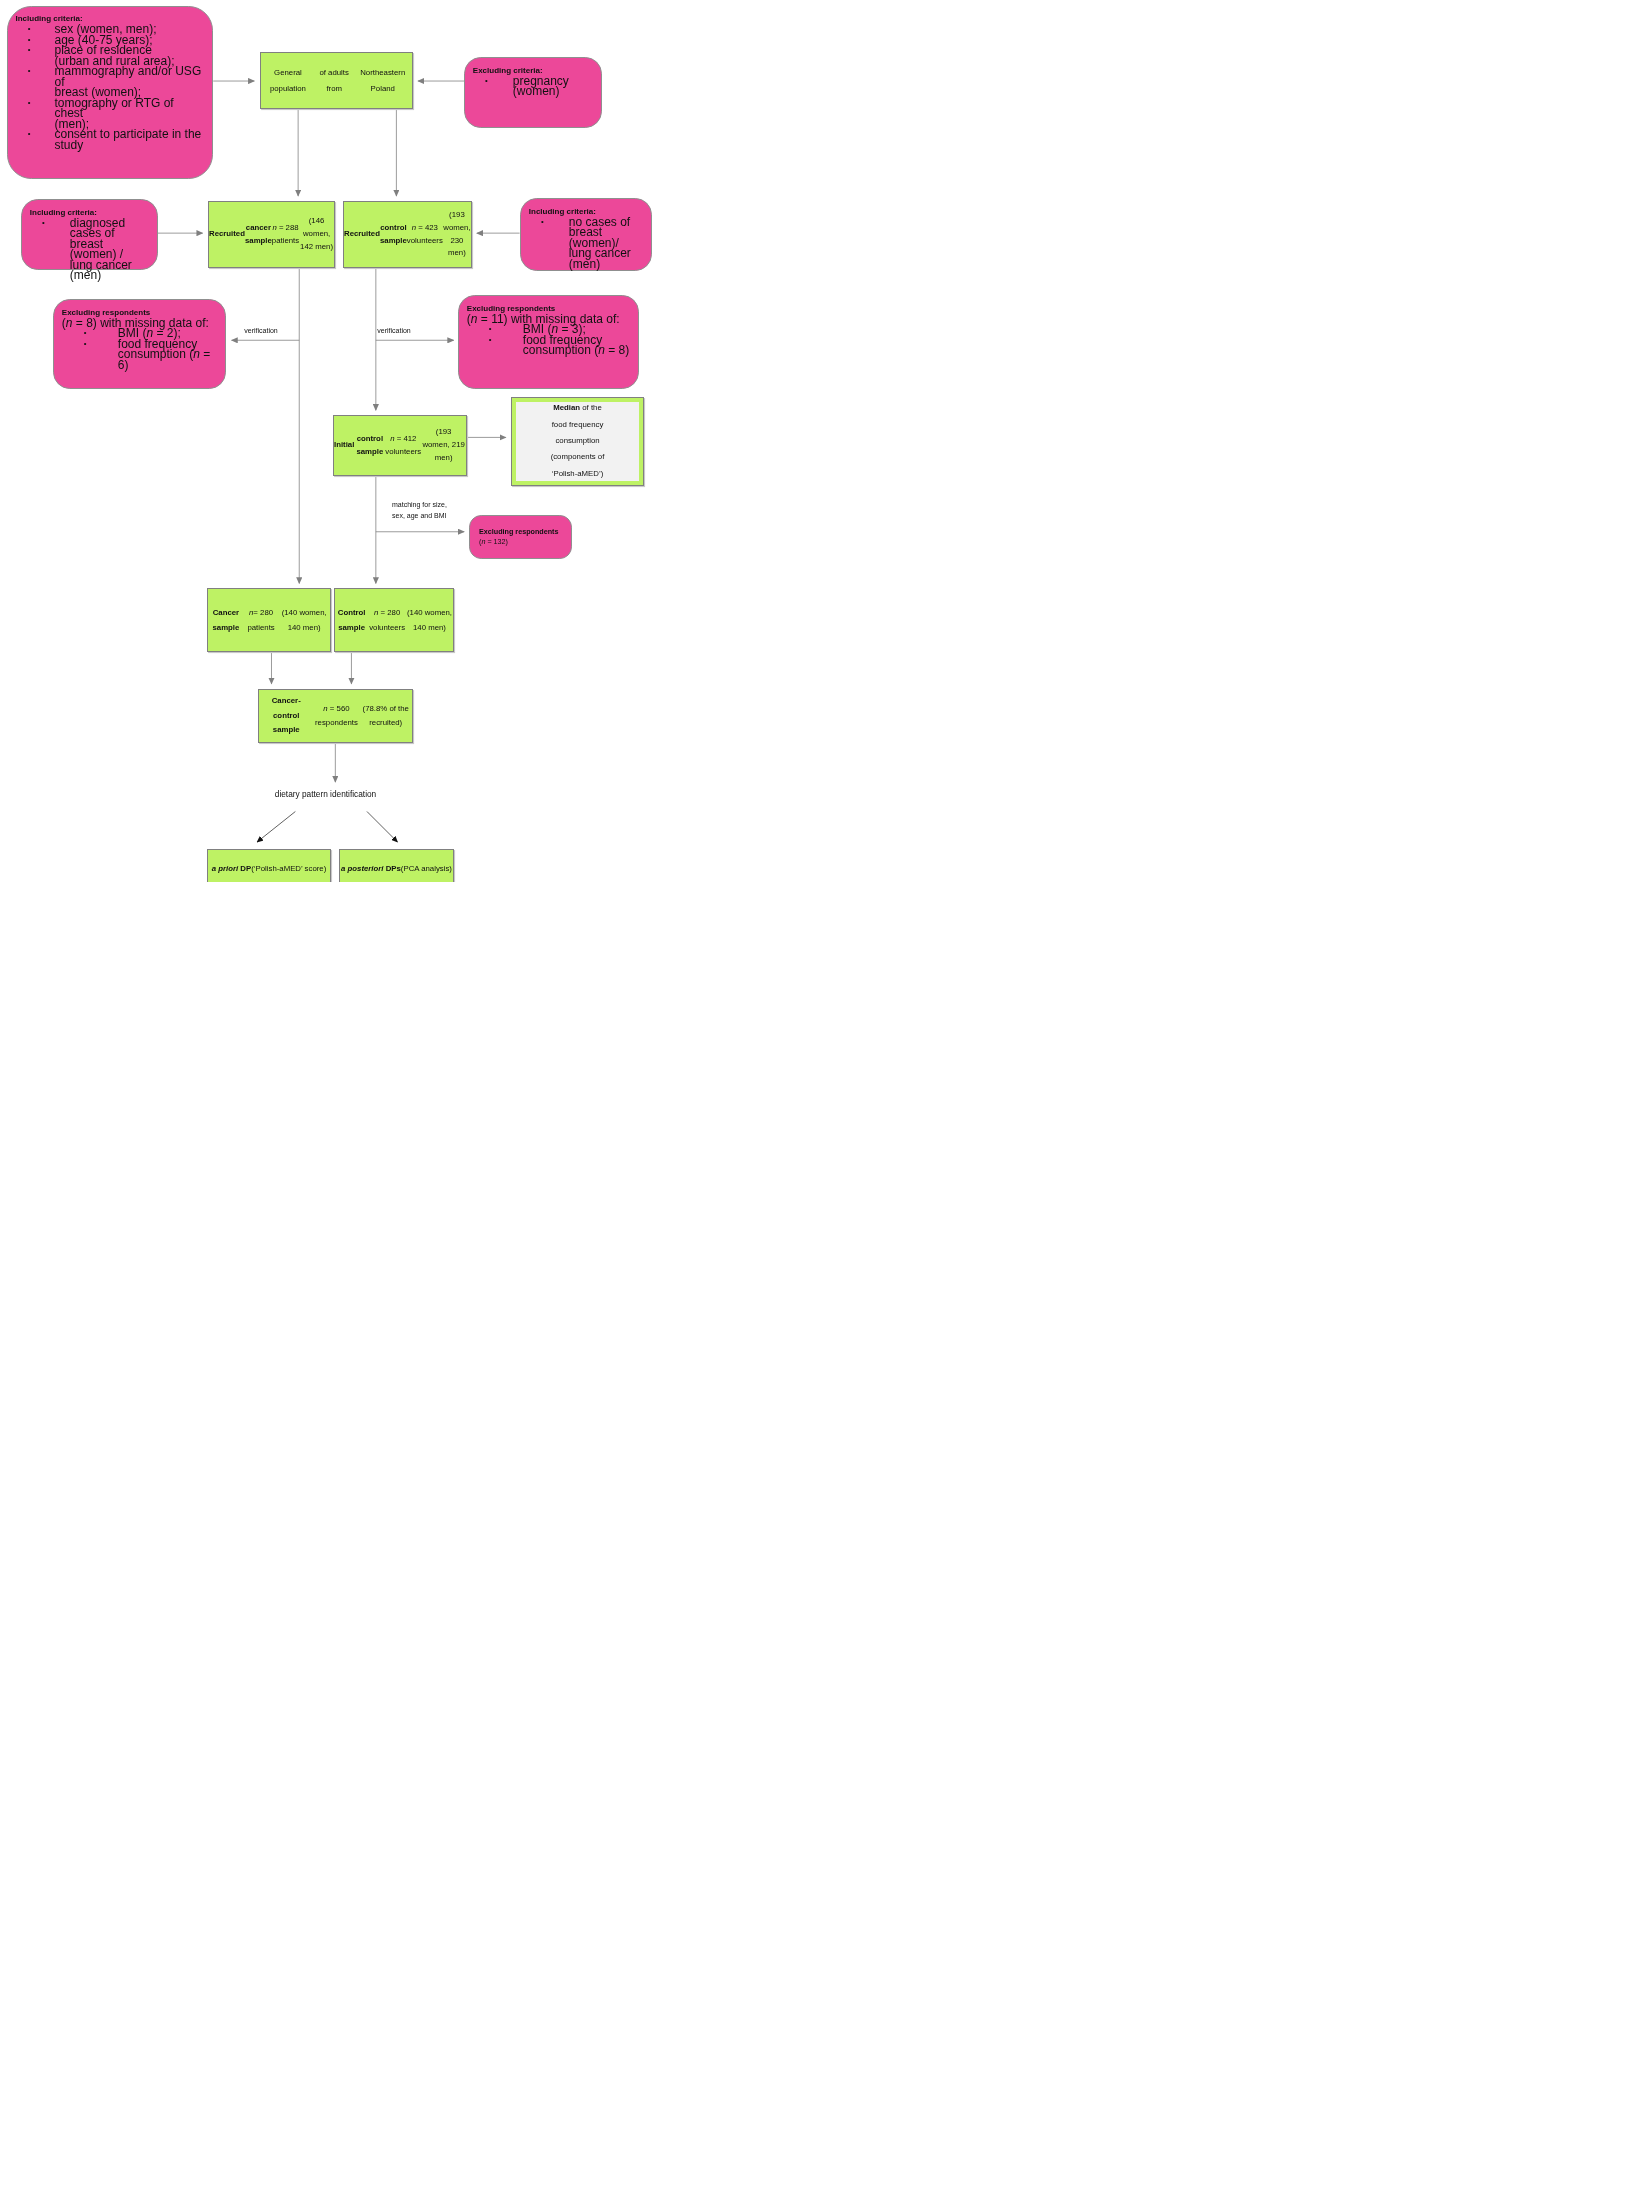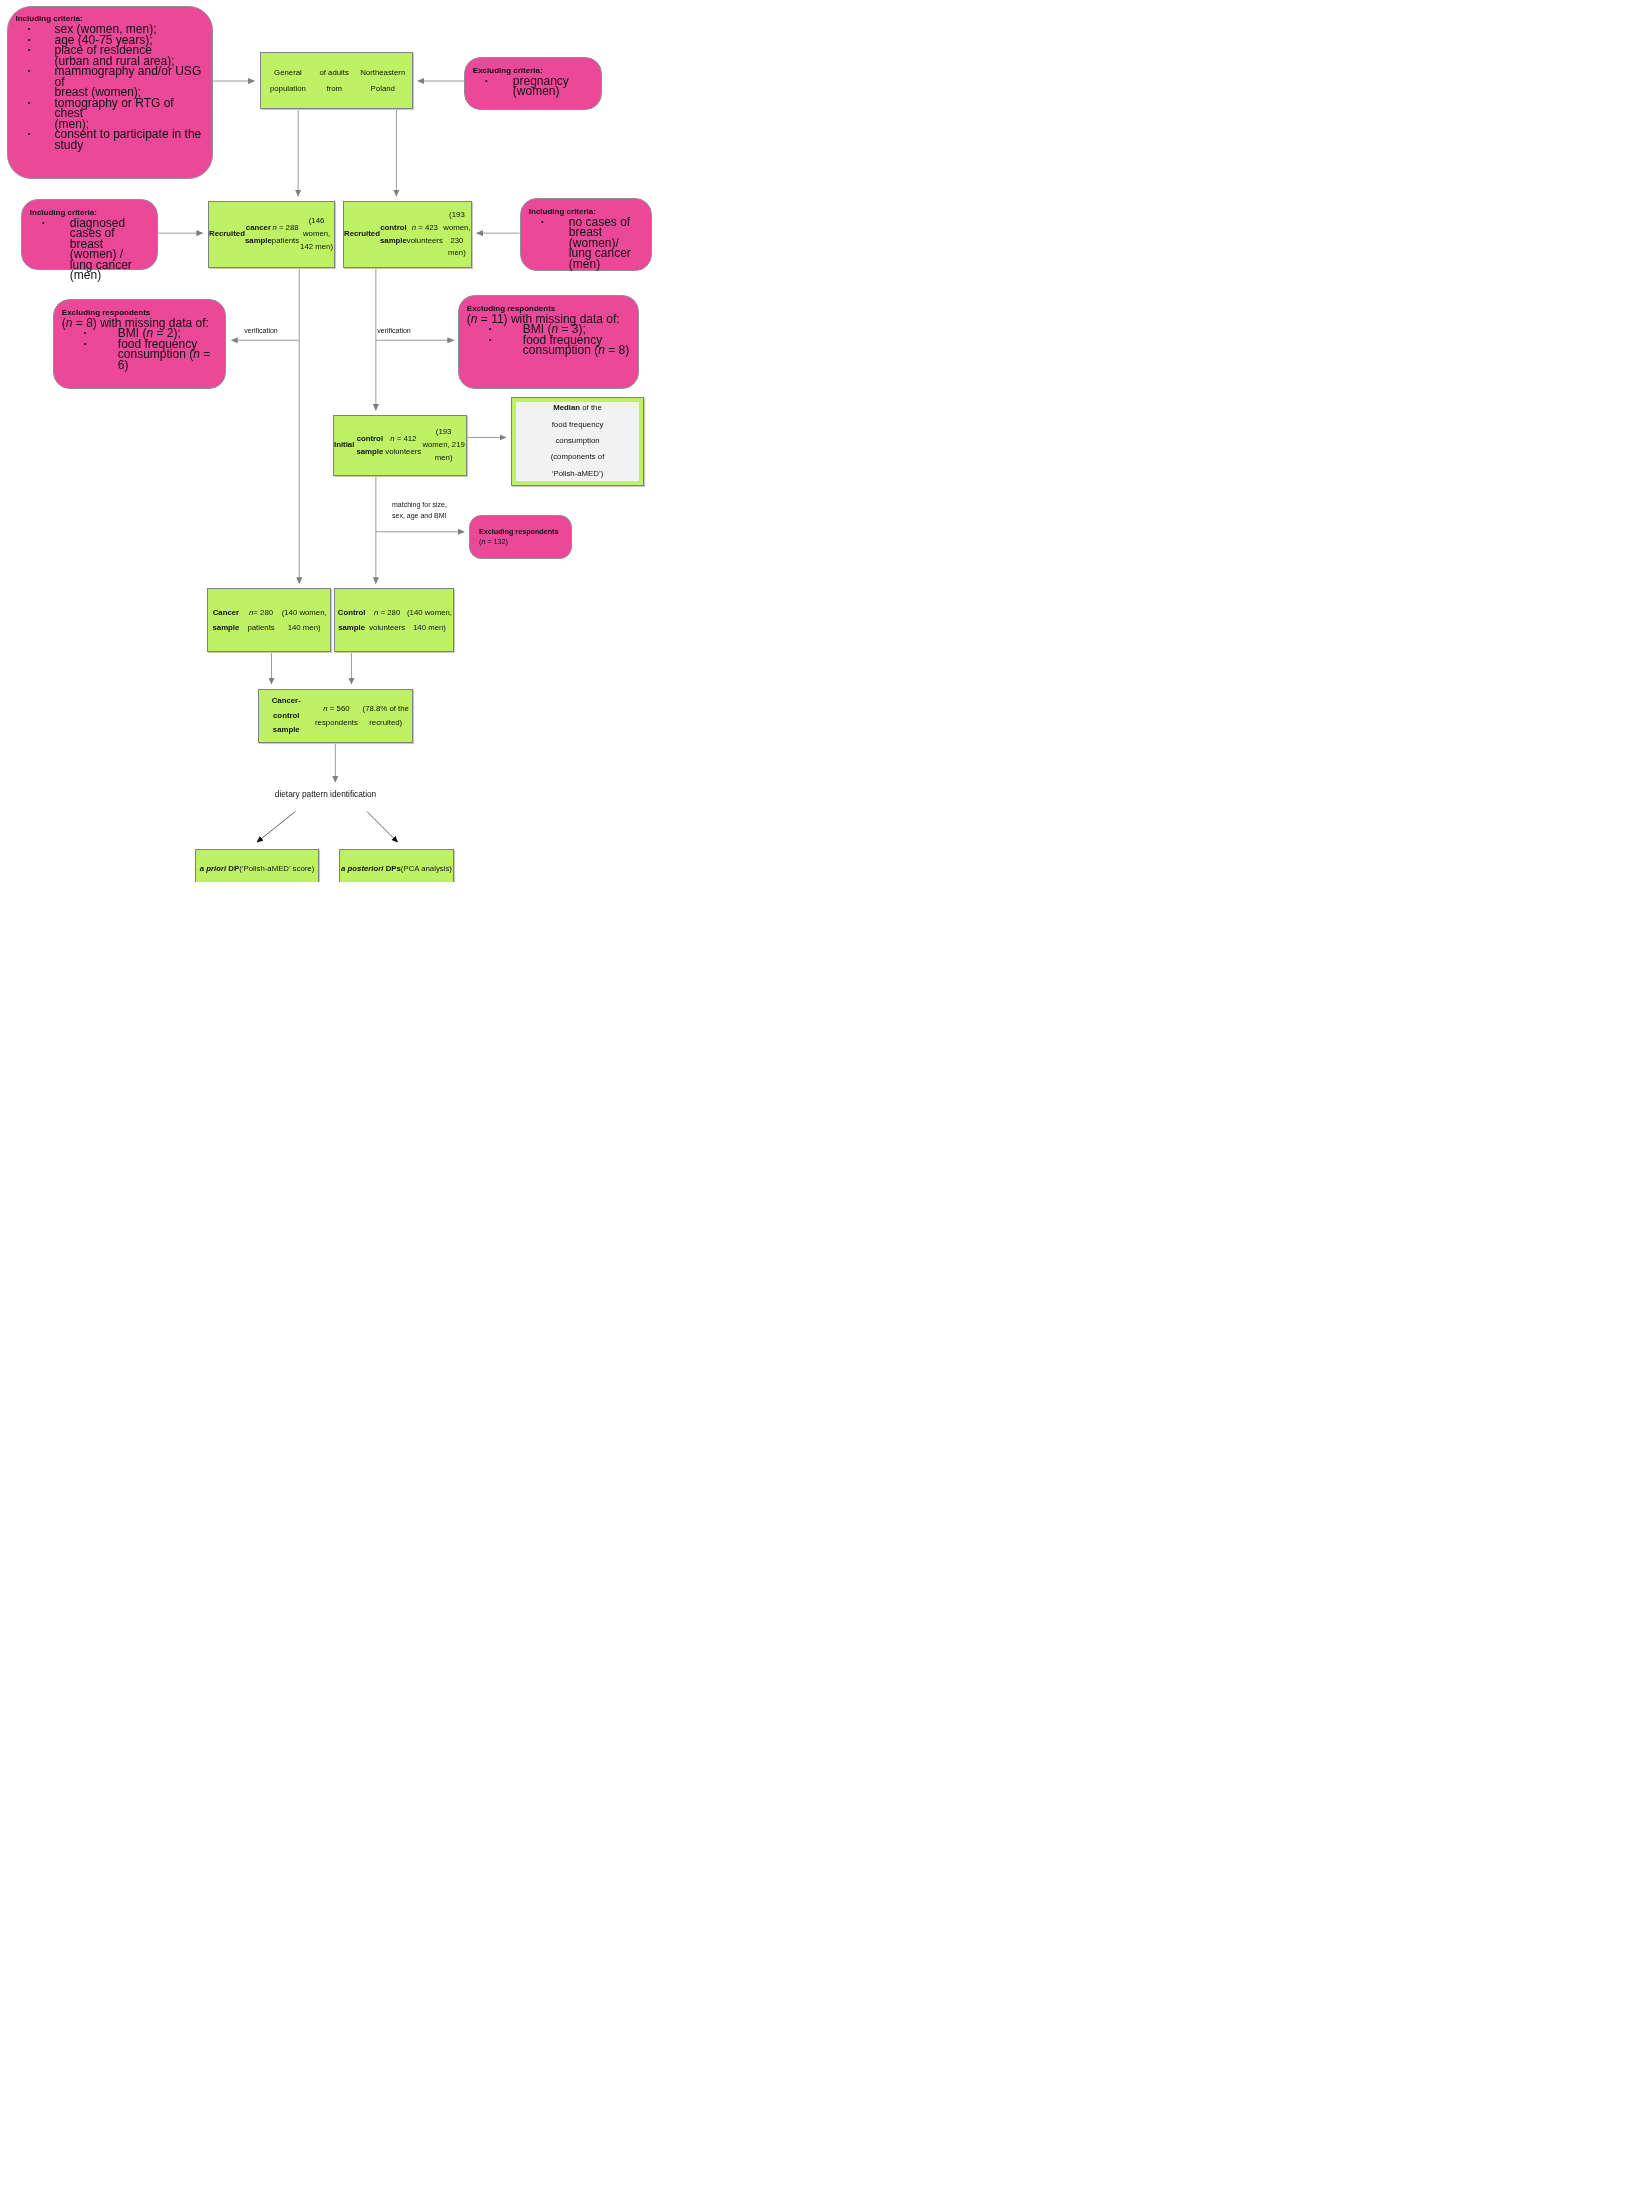--- a/index.html
+++ b/index.html
@@ -123,21 +123,21 @@
         </div>
     </div>
   </div>
 
   <div class="box" style="left:260px;top:52px;width:153px;height:57px;line-height:16px">
     <div class="ln">General population</div>
     <div class="ln">of adults from</div>
     <div class="ln">Northeastern Poland</div>
   </div>
 
-  <div class="rbox" id="boxC" style="left:464px;top:57px;width:138px;height:53px;">
+  <div class="rbox" id="boxC" style="left:464px;top:57px;width:138px;height:71px;">
     <div class="ctitle nfix">Excluding criteria:</div>
     <div class="brow">
       <span class="dot">•</span>
       <div>
           <div class="cline nfix">pregnancy (women)</div>
         </div>
     </div>
   </div>
 
   <div class="rbox" id="boxD" style="left:21px;top:199px;width:137px;height:71px">
@@ -257,21 +257,21 @@
   </div>
 
   <div class="box" style="left:258px;top:689px;width:155px;height:54px;line-height:14.4px">
     <div class="ln t">Cancer-control sample</div>
     <div class="ln nfix"><i>n</i> = 560 respondents</div>
     <div class="ln">(78.8% of the recruited)</div>
   </div>
 
   <div class="lbl" style="left:242px;top:789px;width:167px;text-align:center;font-size:8.3px">dietary pattern identification</div>
 
-  <div class="box" style="left:195px;top:849px;width:124px;height:40px;line-height:13.3px">
+  <div class="box" style="left:207px;top:849px;width:124px;height:40px;line-height:13.3px">
     <div class="ln"><span class="emb">a priori</span><span class="t"> DP</span></div>
     <div class="ln">(‘Polish-aMED’ score)</div>
   </div>
 
   <div class="box" style="left:339px;top:849px;width:115px;height:39px;line-height:13.3px">
     <div class="ln"><span class="emb">a posteriori</span><span class="t"> DPs</span></div>
     <div class="ln">(PCA analysis)</div>
   </div>
 
 </div>

